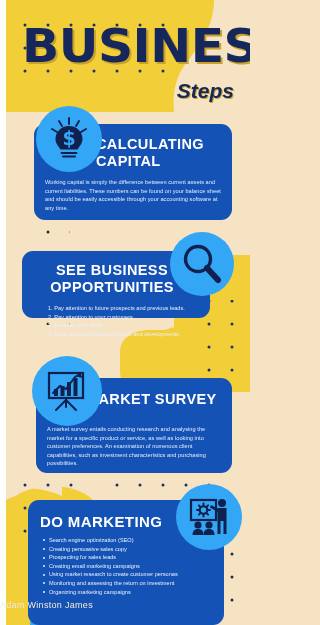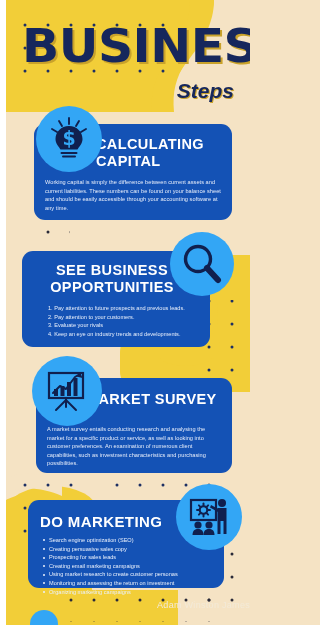--- a/index.html
+++ b/index.html
@@ -73,21 +73,21 @@
     position:absolute;
     border-radius:50%;
     background:#33a6f5;
     display:flex; align-items:center; justify-content:center;
   }
   .icon-badge svg { display:block; }
 
   
   .footer-name {
     position:absolute; left:0; right:0; top:600px;
-    text-align:right;
+    text-align:left;
     font-size:9px;
     color:#f3ead8;
     letter-spacing:0.3px;
     font-family:"Liberation Sans", sans-serif;
   }
 </style>
 </head>
 <body>
 
 <svg id="bg" width="250" height="625" viewBox="0 0 250 625">
@@ -156,21 +156,21 @@
       </g>
       <path d="M23 10 C15 10 9.5 16 9.5 23 C9.5 28 13 30.5 14.5 33.5 L31.5 33.5 C33 30.5 36.5 28 36.5 23 C36.5 16 31 10 23 10 Z" fill="#10204f"></path>
       <g stroke="#10204f" stroke-width="2" stroke-linecap="round">
         <line x1="15.5" y1="37" x2="30.5" y2="37"></line>
         <line x1="17" y1="40.5" x2="29" y2="40.5"></line>
       </g>
       <text x="23" y="28.5" text-anchor="middle" font-family="DejaVu Sans, sans-serif" font-size="19" font-weight="bold" fill="#33a6f5">$</text>
     </svg>
   </div>
 
-  <div class="card" style="left:22px; top:251px; width:188px; height:96px;">
+  <div class="card" style="left:22px; top:251px; width:188px; height:67px;">
     <div class="card-title" style="position:absolute; left:10px; top:11px; width:160px; font-size:14.5px; line-height:17px; text-align:center;">SEE BUSINESS OPPORTUNITIES</div>
     <div style="position:absolute; left:26px; top:53px; width:158px;">
       <ul class="list">
         <li>1. Pay attention to future prospects and previous leads.</li>
         <li>2. Pay attention to your customers.</li>
         <li>3. Evaluate your rivals</li>
         <li>4. Keep an eye on industry trends and developments.</li>
       </ul>
     </div>
   </div>
@@ -199,21 +199,21 @@
       <polyline points="10,26 17,19 23,22 32,10 37,7" fill="none" stroke="#10204f" stroke-width="2" stroke-linecap="round" stroke-linejoin="round"></polyline>
       <polygon points="37,5 39.5,11 33.5,9.5" fill="#10204f"></polygon>
       <g stroke="#10204f" stroke-width="2" stroke-linecap="round">
         <line x1="23" y1="31" x2="23" y2="40"></line>
         <line x1="23" y1="33" x2="13" y2="43"></line>
         <line x1="23" y1="33" x2="33" y2="43"></line>
       </g>
     </svg>
   </div>
 
-  <div class="card" style="left:28px; top:500px; width:196px; height:88px;">
+  <div class="card" style="left:28px; top:500px; width:196px; height:125px;">
     <div class="card-title" style="position:absolute; left:12px; top:13px; width:160px; font-size:15px; line-height:17px;">DO MARKETING</div>
     <div style="position:absolute; left:14px; top:36px; width:178px;">
       <ul class="list bullet-list">
         <li>Search engine optimization (SEO)</li>
         <li>Creating persuasive sales copy</li>
         <li>Prospecting for sales leads</li>
         <li>Creating email marketing campaigns</li>
         <li>Using market research to create customer personas</li>
         <li>Monitoring and assessing the return on investment</li>
         <li>Organizing marketing campaigns</li>

